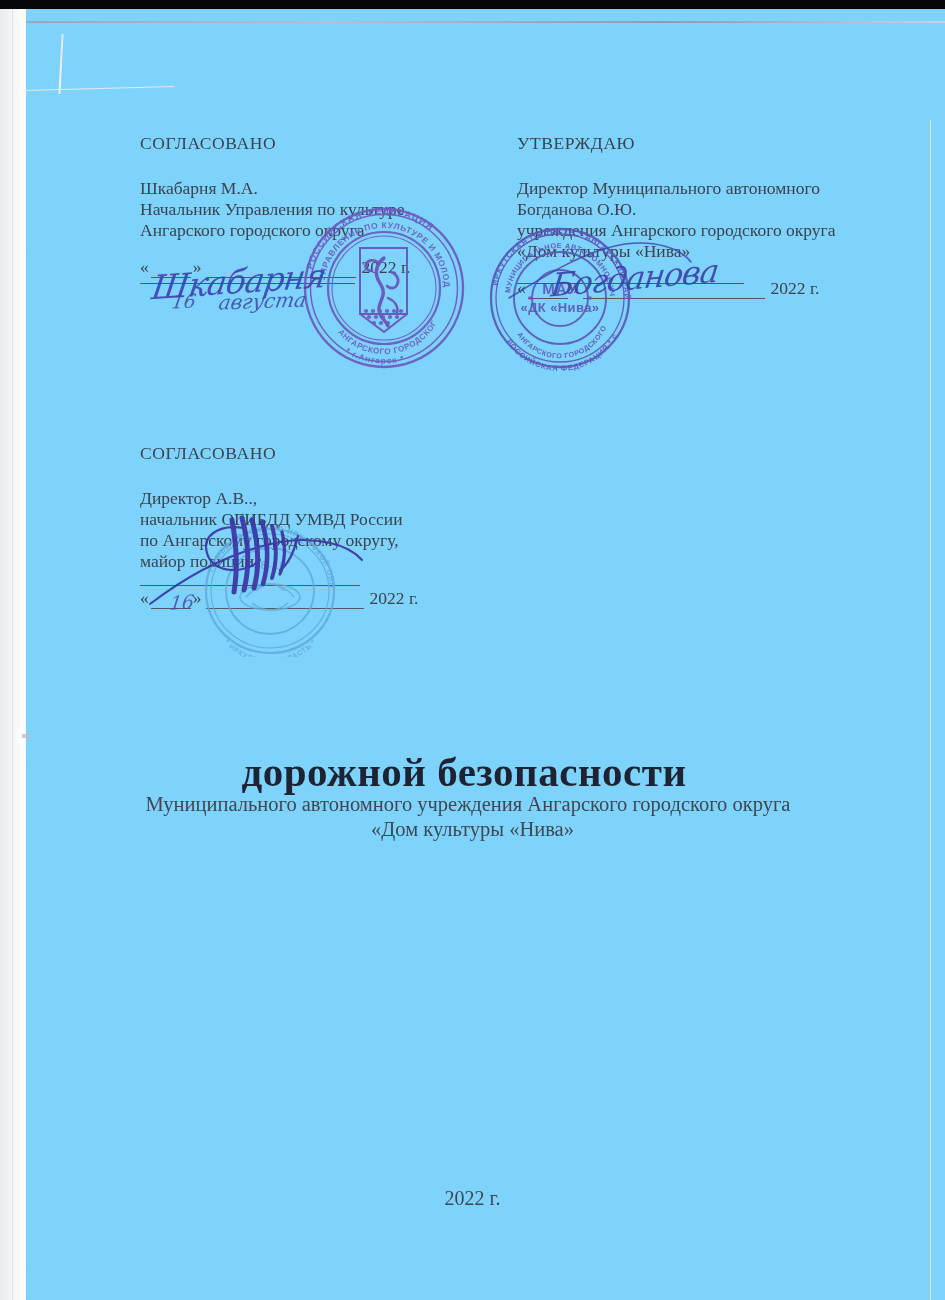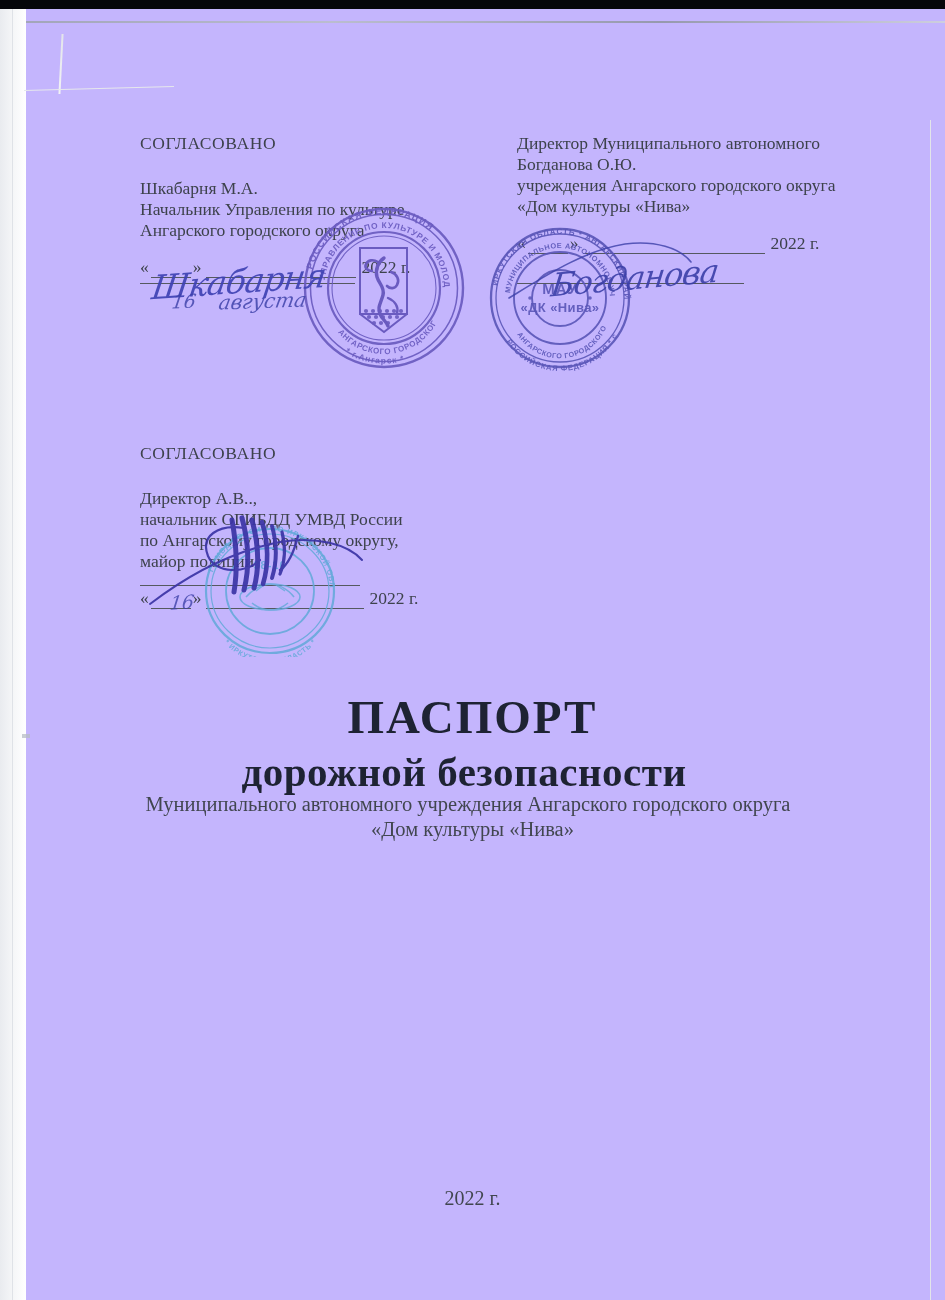--- a/index.html
+++ b/index.html
@@ -5,21 +5,21 @@
 <style>
   html, body {
     margin: 0;
     padding: 0;
     background: #ffffff;
   }
   .page {
     position: relative;
     width: 945px;
     height: 1300px;
-    background: #c4b5fd;
+    background: #7dd3fc;
     overflow: hidden;
     font-family: "Liberation Serif", "DejaVu Serif", serif;
     color: #3a3f4a;
   }
 
   
   .scan-top-band {
     position: absolute;
     left: 0; top: 0;
     width: 945px; height: 9px;
@@ -261,20 +261,21 @@
       <span class="q">«</span>
       <span class="blank-day"></span>
       <span class="q">»</span>
       <span class="blank-month"></span>
       <span class="year">2022 г.</span>
     </div>
   </div>
   <div class="sign-rule" style="left:140px; top:283px; width:215px;"></div>
 
   <div class="approval block-right">
+    <span class="heading">УТВЕРЖДАЮ</span>
     <span class="body-line">Директор Муниципального автономного</span>
     <span class="body-line">Богданова О.Ю.</span>
     <span class="body-line">учреждения Ангарского городского округа</span>
     <span class="body-line">«Дом культуры «Нива»</span>
     <div class="dateline">
       <span class="q">«</span>
       <span class="blank-day"></span>
       <span class="q">»</span>
       <span class="blank-month"></span>
       <span class="year">2022 г.</span>
@@ -437,20 +438,19 @@
       <path d="M 94,10 C 100,32 102,58 96,82" stroke-width="5"></path>
       <path d="M 104,12 C 110,34 112,58 106,80" stroke-width="5"></path>
       <path d="M 114,14 C 120,34 121,56 115,76" stroke-width="4.6"></path>
       <path d="M 124,18 C 129,36 129,54 124,70" stroke-width="4"></path>
       <path d="M 134,24 C 138,40 137,54 132,66" stroke-width="3.2"></path>
       <path d="M 150,28 C 146,44 141,56 132,62" stroke-width="2.4"></path>
       <path d="M 2,96 C 36,70 80,44 132,34 C 168,28 200,36 214,52" stroke-width="2"></path>
     </g>
   </svg>
 
-  <div class="title-main">ПАСПОРТ</div>
   <div class="title-sub">дорожной безопасности</div>
   <div class="org-line-1">Муниципального автономного учреждения Ангарского городского округа</div>
   <div class="org-line-2">«Дом культуры «Нива»</div>
 
   <div class="footer-year">2022 г.</div>
 
 </div>
 
 </body></html>

